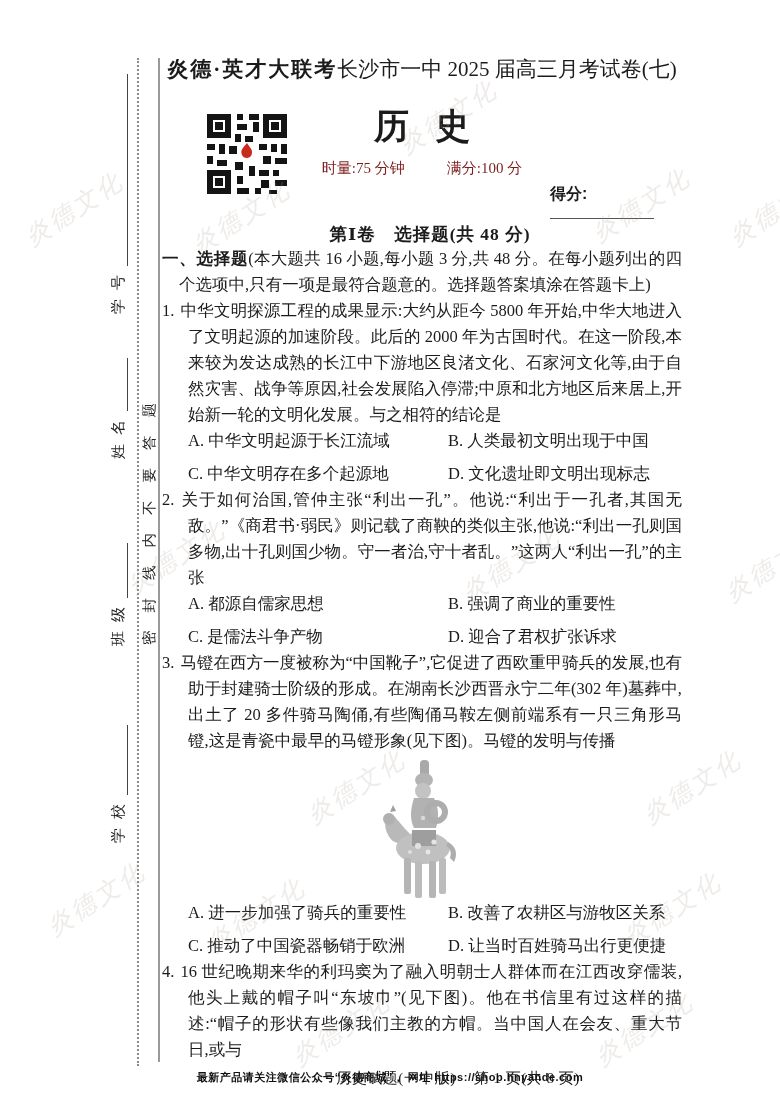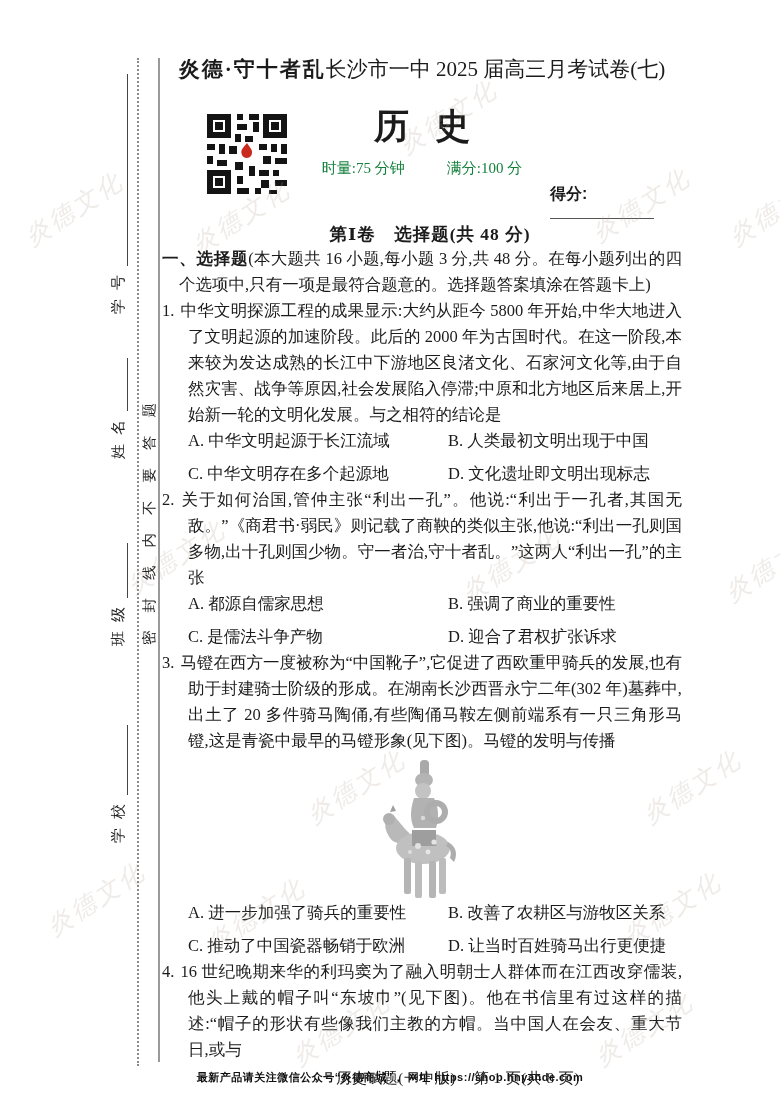--- a/index.html
+++ b/index.html
@@ -45,21 +45,21 @@
   .exam-title { text-align:center; font-size:21px; white-space:nowrap; }
   .exam-title .brand { font-weight:bold; letter-spacing:2px; }
   .qr {
     position:absolute; left:43px; top:57px; width:84px; height:84px;
   }
   .subject {
     margin-top:24px; text-align:center; font-size:35px; font-weight:bold;
     letter-spacing:26px; text-indent:26px; line-height:40px;
   }
   .meta-line {
-    margin-top:12px; text-align:center; font-size:15px; color:#15803d;
+    margin-top:12px; text-align:center; font-size:15px; color:#7f1d1d;
   }
   .meta-line .gap { display:inline-block; width:42px; }
   .score-line {
     margin-top:6px; padding-left:388px; font-size:16px; height:22px;
     font-family:"Liberation Sans","DejaVu Sans",sans-serif; font-weight:bold;
   }
   .score-rule { display:inline-block; width:104px; border-bottom:1px solid #555; height:14px; }
   .volume-title {
     margin-top:16px; text-align:center; font-weight:bold; font-size:17.5px;
     text-indent:16px; letter-spacing:1px;
@@ -124,21 +124,21 @@
       <span class="lab">学号</span>
         <span class="fline" style="width:192px"></span>
     </span>
   </div>
 
   <div class="side-seal">密封线内不要答题</div>
 
   <div class="content">
 
     <div class="exam-title">
-      <span class="brand">炎德·守十者乱</span><span>长沙市一中 2025 届高三月考试卷(七)</span>
+      <span class="brand">炎德·英才大联考</span><span>长沙市一中 2025 届高三月考试卷(七)</span>
     </div>
 
     <svg class="qr" viewBox="0 0 84 84">
       <rect x="0" y="0" width="84" height="84" fill="#ffffff"></rect>
       <g fill="#141414">
         <path d="M2 2h24v24H2z M8 8h12v12H8z" fill-rule="evenodd"></path>
         <rect x="10" y="10" width="8" height="8"></rect>
         <path d="M58 2h24v24H58z M64 8h12v12H64z" fill-rule="evenodd"></path>
         <rect x="66" y="10" width="8" height="8"></rect>
         <path d="M2 58h24v24H2z M8 64h12v12H8z" fill-rule="evenodd"></path>

